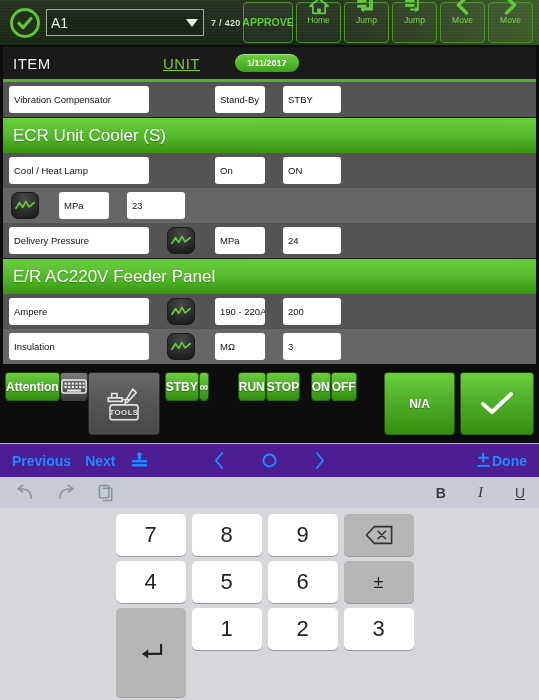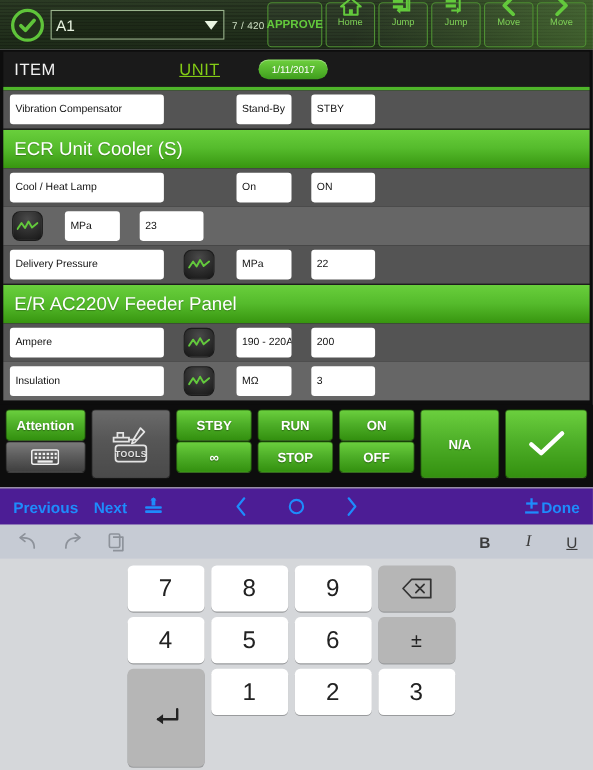--- a/index.html
+++ b/index.html
@@ -45,21 +45,21 @@
   .dropdown .ddval {
     color: #e7f2e0; font-size: 14px; line-height: 1;
   }
   .dropdown .caret {
     position: absolute; right: 5px; top: 50%; transform: translateY(-50%);
     width: 0; height: 0;
     border-left: 6px solid transparent; border-right: 6px solid transparent;
     border-top: 8px solid #e9f4e2;
   }
   .counter {
-    color: #cfe0c4; font-size: 9px; font-weight: normal;
+    color: #cfe0c4; font-size: 9px; font-weight: bold;
     margin-left: 7px; letter-spacing: .3px; flex: none;
   }
 
   .topbtns { margin-left: auto; display: flex; gap: 3px; padding-right: 3px; }
   .tbtn {
     width: 45px; height: 41px;
     border: 1px solid #4e8f33;
     border-radius: 4px;
     background: rgba(255,255,255,0.035);
     color: #63c93c;
@@ -87,21 +87,21 @@
     height: 35px; background: #1a1a1a;
     display: flex; align-items: center;
     padding-left: 10px; position: relative;
     border-bottom: 3px solid #4fb52a;
   }
   .col-head .ch-item { color:#f2f2f2; font-size:15px; letter-spacing:.5px; }
   .col-head .ch-unit { color:#84cc16; font-size:15px; letter-spacing:.5px; position:absolute; left:160px;text-decoration:underline; }
   .datepill {
     position: absolute; left: 232px;
     background: linear-gradient(180deg,#6fd13f 0%,#3f9e1d 100%);
-    color: #fff; font-size: 9px; font-weight: normal;
+    color: #fff; font-size: 9px; font-weight: bold;
     border-radius: 11px; padding: 4px 12px;
     box-shadow: inset 0 1px 0 rgba(255,255,255,.35);
   }
 
   .rows { }
   .row {
     height: 35px; display: flex; align-items: center;
     padding: 0 0 0 6px; gap: 16px;
   }
   .row.alt { background: #666666; }
@@ -137,21 +137,21 @@
   }
 
   
   .actions {
     position: absolute; left: 0; top: 368px;
     width: 539px; height: 75px;
     background: #0d0d0d;
     padding: 4px 5px;
     display: flex; gap: 5px;
   }
-  .col-stack { display: flex; flex-direction: column; gap: 0; width: 78px; }
+  .col-stack { display: flex; flex-direction: row; gap: 0; width: 78px; }
   .abtn {
     border-radius: 4px; display: flex; align-items: center; justify-content: center;
     color: #fff; font-size: 12px; font-weight: bold;
     text-shadow: 0 1px 1px rgba(0,0,0,.35);
     border: 1px solid rgba(0,0,0,.5);
   }
   .abtn.green { background: linear-gradient(180deg,#6bcf3e 0%,#4fb029 45%,#33900f 100%); }
   .abtn.gray  { background: linear-gradient(180deg,#7b7b7b 0%,#5e5e5e 45%,#3e3e3e 100%); }
   .abtn.dark  { background: linear-gradient(180deg,#6b6b6b 0%,#565656 45%,#4a4a4a 100%); }
   .h-half { height: 29px; }
@@ -333,21 +333,21 @@
           <div class="cell c-val">23</div>
         </div>
         <div class="row norm">
           <div class="cell c-item">Delivery Pressure</div>
           <div class="c-graph">
             <svg width="20" height="13" viewBox="0 0 22 14">
               <path d="M1 10 L5 4 L8.5 9 L12 2.5 L15.5 8.5 L21 4" fill="none" stroke="#63c93c" stroke-width="1.9" stroke-linecap="round" stroke-linejoin="round"></path>
             </svg>
           </div>
           <div class="cell c-unit">MPa</div>
-          <div class="cell c-val">22</div>
+          <div class="cell c-val">24</div>
         </div>
         <div class="section">
           <span>E/R AC220V Feeder Panel</span>
         </div>
         <div class="row norm">
           <div class="cell c-item">Ampere</div>
           <div class="c-graph">
             <svg width="20" height="13" viewBox="0 0 22 14">
               <path d="M1 10 L5 4 L8.5 9 L12 2.5 L15.5 8.5 L21 4" fill="none" stroke="#63c93c" stroke-width="1.9" stroke-linecap="round" stroke-linejoin="round"></path>
             </svg>

